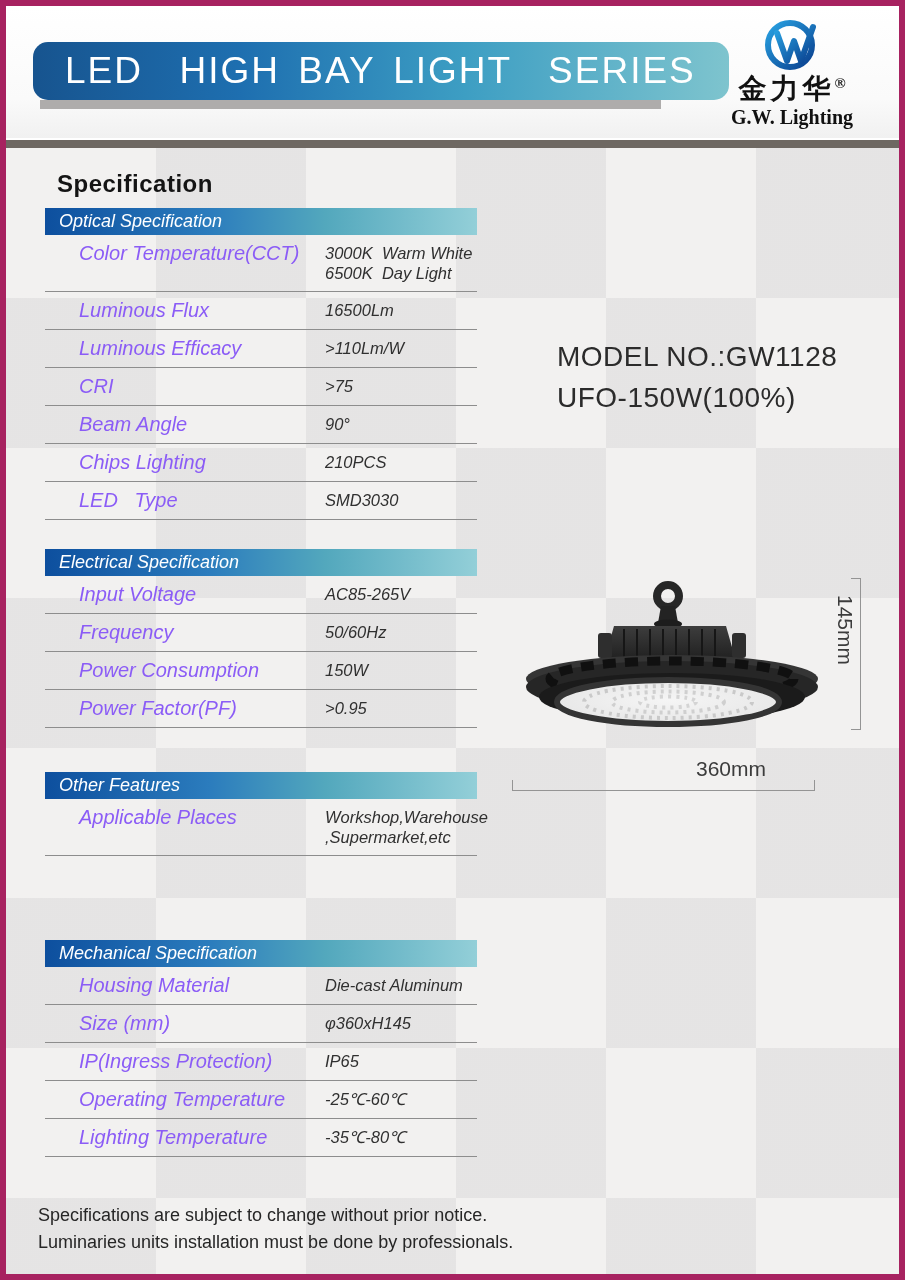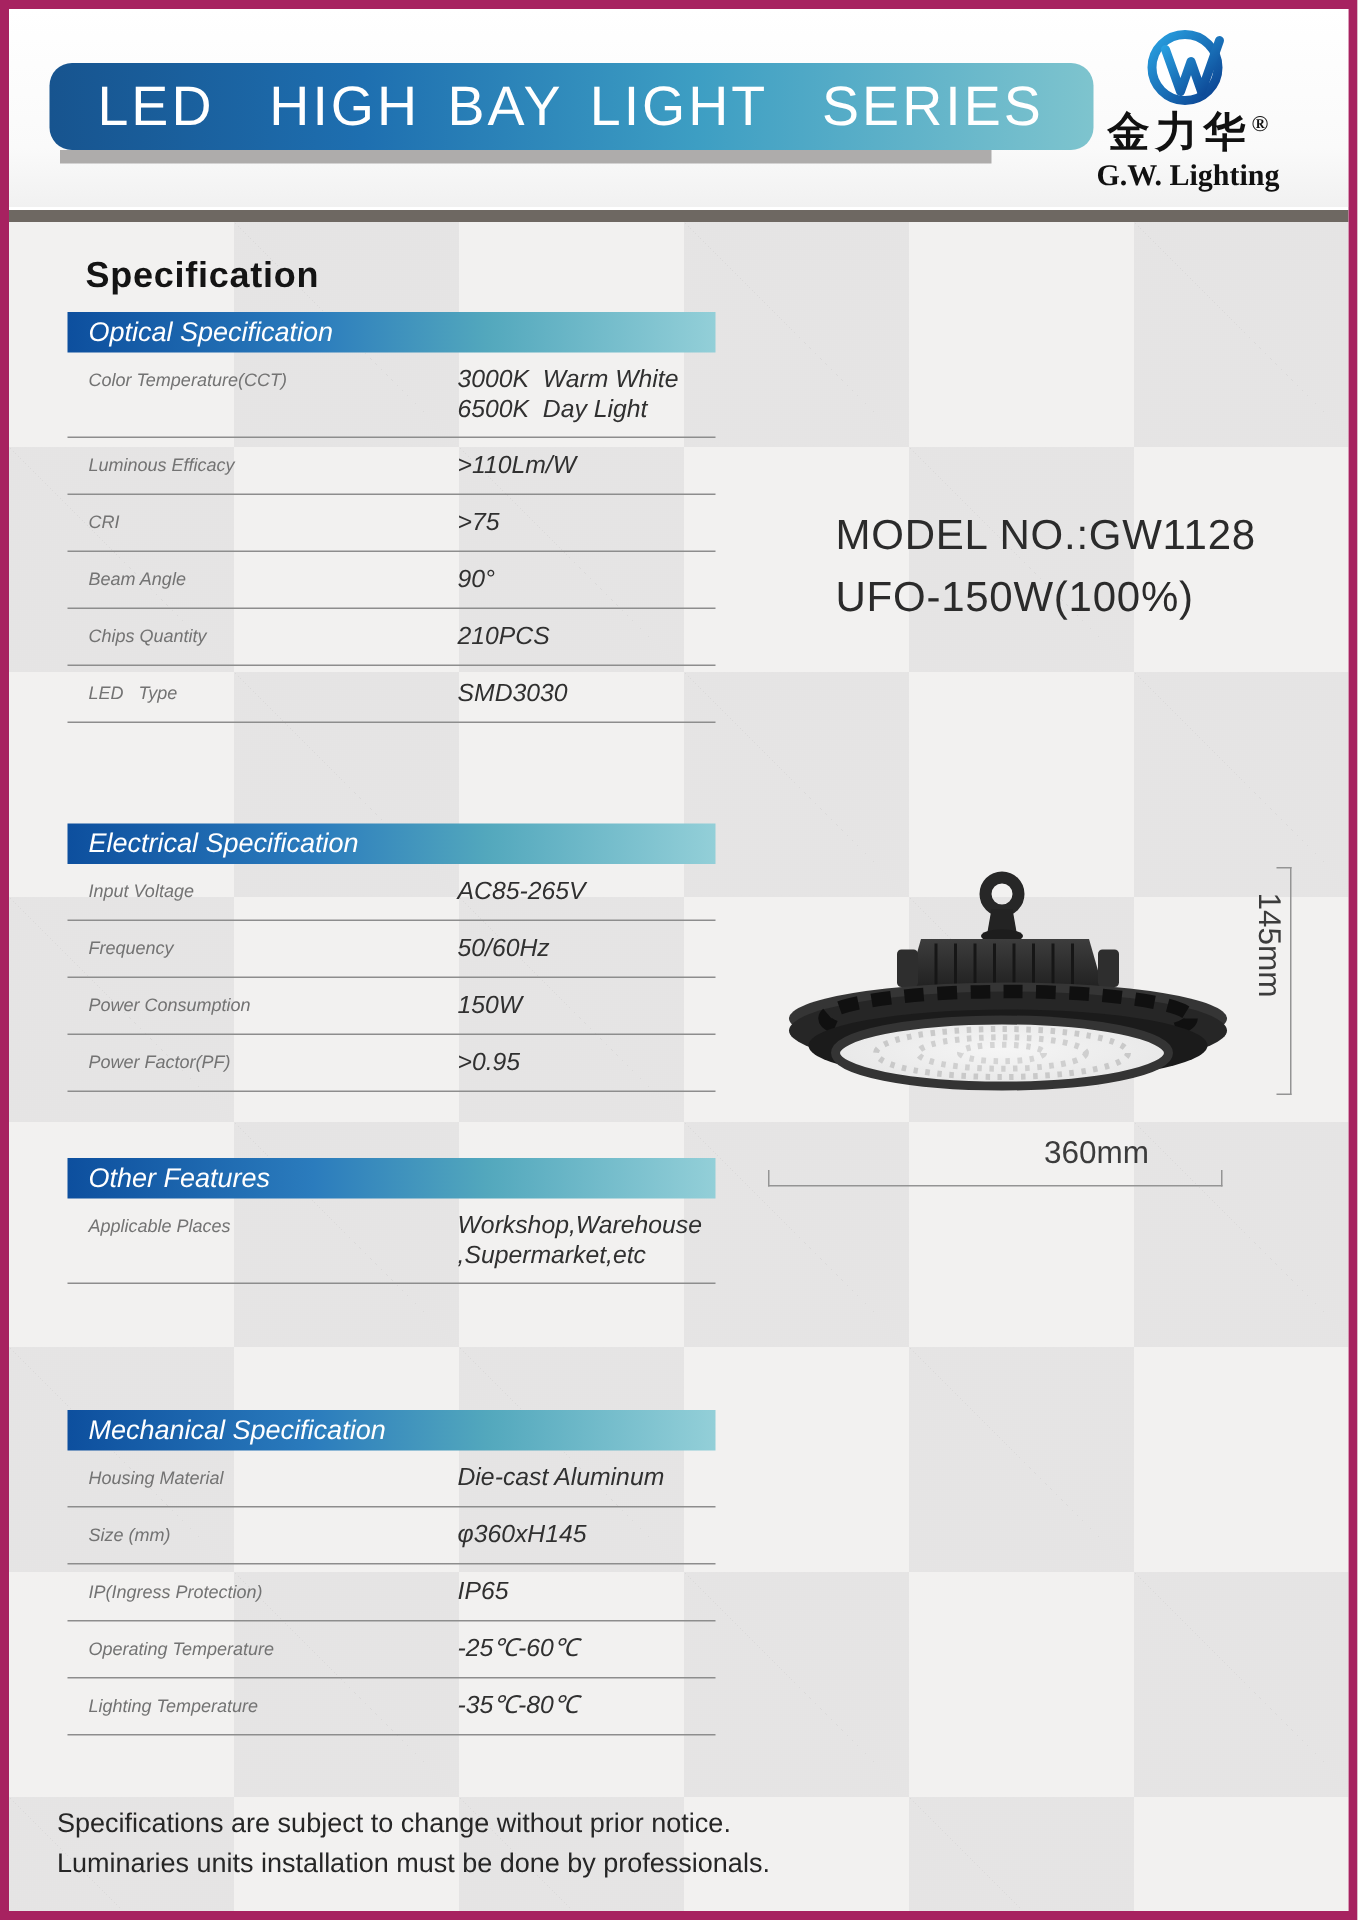--- a/index.html
+++ b/index.html
@@ -41,21 +41,21 @@
   
   .spec-title{position:absolute;left:51px;top:164px;font-size:24px;font-weight:600;color:#141414;letter-spacing:.5px;}
   .spec-section{position:absolute;left:39px;width:432px;font-style:italic;}
   .sec-bar{
     height:27px;box-sizing:border-box;display:flex;align-items:center;padding-left:14px;
     background:linear-gradient(90deg,#0d4f9e 0%,#2b7cbd 38%,#53a8bd 65%,#93cfd8 100%);
   }
   .sec-bar span{color:#ffffff;font-size:18px;}
   .row{display:flex;align-items:flex-start;border-bottom:1px solid #8d8d8d;padding:8px 0 9px 14px;box-sizing:border-box;}
   .row.tall{padding-bottom:8px;}
-  .lbl{flex:none;width:246px;font-size:12px;color:#737373;line-height:20px;white-space:pre-wrap;}
+  .lbl{flex:none;width:246px;font-size:20px;color:#8b5cf6;line-height:20px;white-space:pre-wrap;margin-left:20px;}
   .val{flex:1;font-size:16.5px;color:#303030;line-height:20px;}
   .val span{display:block;white-space:pre-wrap;}
   #sec-optical{top:202px;}
   #sec-electrical{top:543px;}
   #sec-other{top:766px;}
   #sec-mechanical{top:934px;}
   
   .model{position:absolute;left:551px;top:330px;font-size:28px;color:#2b2b2b;line-height:41px;letter-spacing:.5px;}
   
   .fixture{position:absolute;left:514px;top:569px;width:320px;height:176px;}
@@ -102,39 +102,45 @@
         <span>Optical Specification</span>
       </div>
     <div class="row tall">
       <span class="lbl">Color Temperature(CCT)</span>
       <span class="val">
           <span>3000K  Warm White</span>
           <span>6500K  Day Light</span>
         </span>
     </div>
     <div class="row">
+      <span class="lbl">Luminous Flux</span>
+      <span class="val">
+          <span>16500Lm</span>
+        </span>
+    </div>
+    <div class="row">
       <span class="lbl">Luminous Efficacy</span>
       <span class="val">
           <span>&gt;110Lm/W</span>
         </span>
     </div>
     <div class="row">
       <span class="lbl">CRI</span>
       <span class="val">
           <span>&gt;75</span>
         </span>
     </div>
     <div class="row">
       <span class="lbl">Beam Angle</span>
       <span class="val">
           <span>90°</span>
         </span>
     </div>
     <div class="row">
-      <span class="lbl">Chips Quantity</span>
+      <span class="lbl">Chips Lighting</span>
       <span class="val">
           <span>210PCS</span>
         </span>
     </div>
     <div class="row">
       <span class="lbl">LED   Type</span>
       <span class="val">
           <span>SMD3030</span>
         </span>
     </div>

